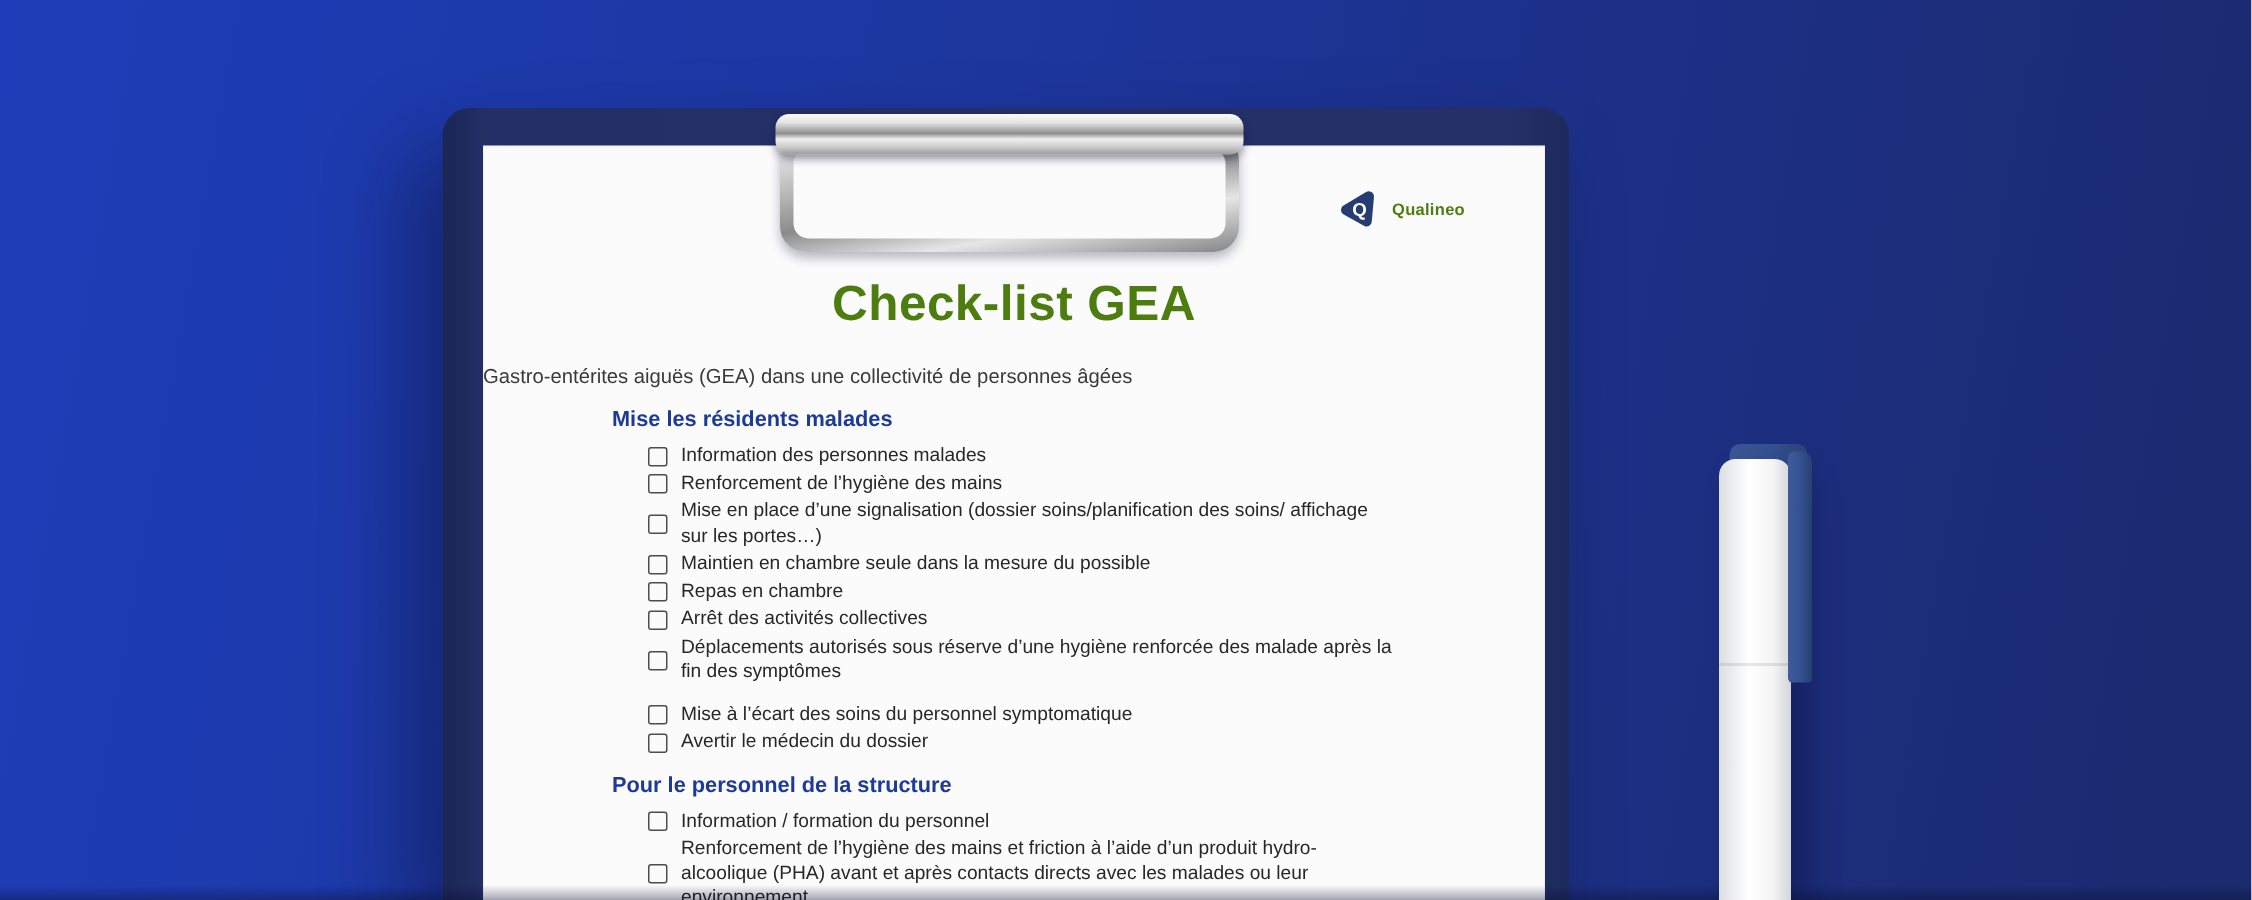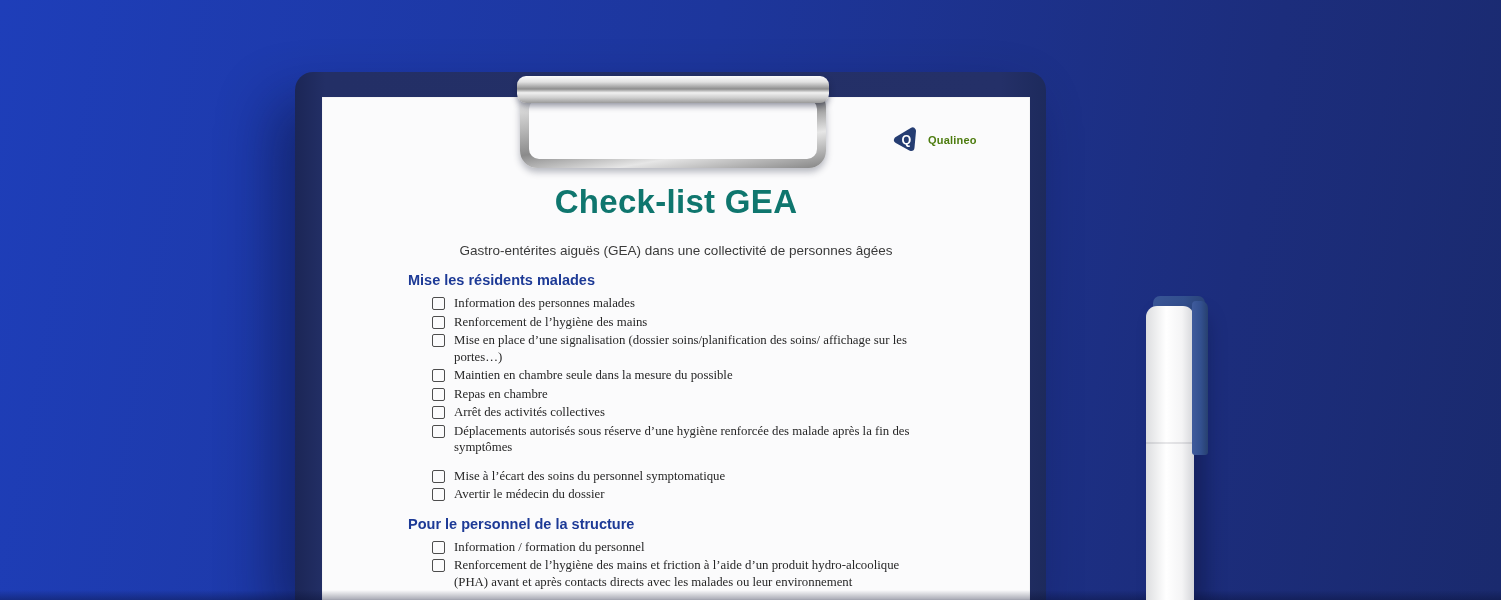--- a/index.html
+++ b/index.html
@@ -43,34 +43,34 @@
   .clip-frame-hole {
     position: absolute; left: 9px; top: 9px; right: 9px; bottom: 9px;
     border-radius: 10px; background: #fbfbfc;
   }
   
   .logo { position: absolute; left: 569px; top: 28px; display: flex; align-items: center; gap: 8px; }
   .brand-name { font-size: 11px; font-weight: bold; color: #4d7c0f; letter-spacing: 0.2px; }
   
   .doc-title {
     position: absolute; left: 0; top: 86px; width: 708px; margin: 0;
-    text-align: center; font-size: 33px; font-weight: bold; color: #0f766e; letter-spacing: 0.3px;
+    text-align: center; font-size: 33px; font-weight: bold; color: #4d7c0f; letter-spacing: 0.3px;
   }
   .doc-subtitle {
     position: absolute; left: 0; top: 146px; width: 708px;
-    text-align: center; font-size: 13.5px; color: #3a3a3a;
+    text-align: left; font-size: 13.5px; color: #3a3a3a;
   }
   .content { position: absolute; left: 86px; top: 174px; width: 528px; }
   .section { margin-bottom: 12px; }
   .section-heading {
     margin: 0 0 5px 0; font-size: 14.5px; line-height: 19px;
     font-weight: bold; color: #1d3a96;
   }
   .items { padding-left: 24px; }
-  .item { display: flex; align-items: flex-start; margin: 2px 0; font-family: Liberation Serif, serif; }
+  .item { display: flex; align-items: center; margin: 2px 0; }
   .cb {
     flex: 0 0 auto; width: 11px; height: 11px; margin: 2px 9px 0 0;
     border: 1.5px solid #4d4d4d; border-radius: 2px; background: #fbfbfc;
   }
   .item-label { font-size: 12.8px; line-height: 16.5px; color: #272727; max-width: 478px; }
   
   .pen { position: absolute; left: 1146px; top: 296px; width: 66px; height: 304px; z-index: 6; }
   .pen-cap-top {
     position: absolute; left: 7px; top: 0; width: 52px; height: 22px;
     background: linear-gradient(90deg, #3a5697 0%, #33508f 60%, #2a4479 100%);

